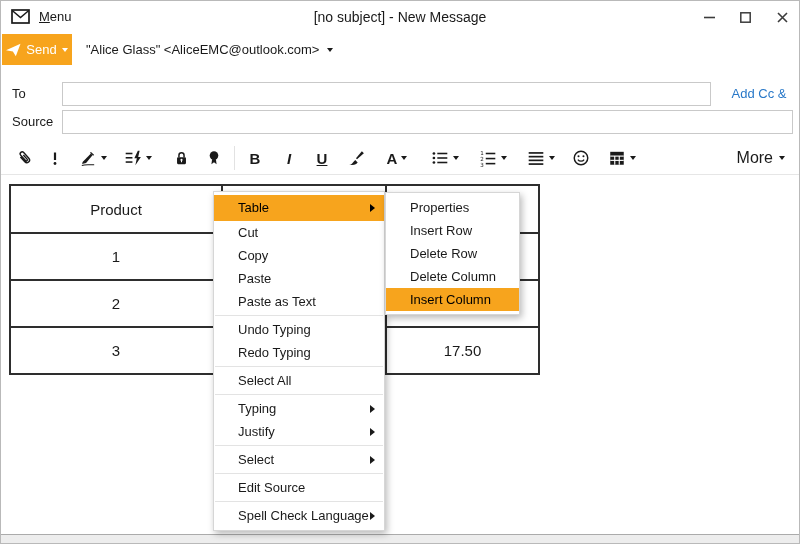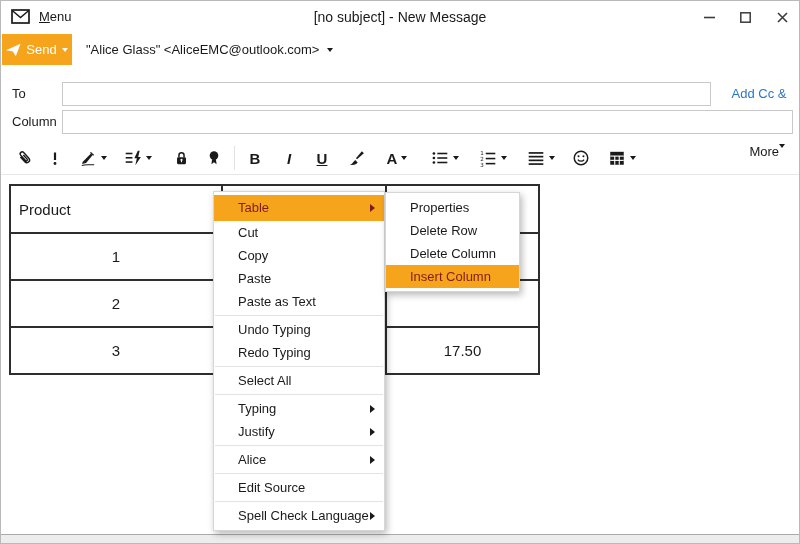--- a/index.html
+++ b/index.html
@@ -26,35 +26,35 @@
   
   .field-label { position:absolute; left:11px; height:24px; line-height:24px; font-size:13px; }
   .field-input { position:absolute; height:24px; border:1px solid #c9c9c9; background:#fff; font-size:13px; padding:0 6px; font-family:"Liberation Sans",sans-serif; outline:none; }
   .cc-link { position:absolute; left:718px; top:81px; height:24px; line-height:24px; font-size:13px; color:var(--link); cursor:pointer; background:none; border:none; font-family:"Liberation Sans",sans-serif; }
 
   
   .toolbar { position:absolute; left:0; top:140px; width:100%; height:34px; border-bottom:1px solid #e6e6e6; background:#fff; }
   .tb-btn { position:absolute; top:3px; height:28px; display:flex; align-items:center; justify-content:center; gap:4px; background:none; border:none; cursor:pointer; color:#1a1a1a; font-family:"Liberation Sans",sans-serif; }
   .tb-sep { position:absolute; left:233px; top:5px; width:1px; height:24px; background:#e2e2e2; }
   .tb-text { font-size:15px; font-weight:bold; }
-  .tb-more { position:absolute; right:14px; top:3px; height:28px; display:flex; background:none; border:none; font-size:13px; color:#1a1a1a; cursor:pointer; font-family:"Liberation Sans",sans-serif; }
+  .tb-more { position:absolute; right:14px; top:3px; height:28px; display:flex; align-items:center; gap:6px; background:none; border:none; font-size:16px; color:#1a1a1a; cursor:pointer; font-family:"Liberation Sans",sans-serif; }
 
   
   .compose-body { position:absolute; left:0; top:174px; width:100%; height:359px; background:#fff; }
   table.doc { position:absolute; left:8px; top:9px; border-collapse:collapse; table-layout:fixed; }
   table.doc td { border:2px solid #2e2e2e; font-size:15px; text-align:center; vertical-align:middle; background:#fff; }
-  table.doc td.hdr { text-align:left; padding-left:8px; }
+  table.doc td.hdr { text-align:center; padding-left:0; }
 
   
   .menu { position:absolute; background:#fff; border:1px solid #d6d6d6; box-shadow:2px 3px 7px rgba(0,0,0,.28); z-index:20; padding:3px 0; }
   .ctx-menu { left:212px; top:190px; width:172px; }
   .sub-menu { left:384px; top:191px; width:135px; z-index:21; }
   .mi { position:relative; height:23px; line-height:23px; font-size:13px; padding-left:24px; cursor:pointer; white-space:nowrap; }
   .mi.tall { height:26px; line-height:26px; }
-  .mi.hl { background:var(--accent); color:#7f1d1d; }
+  .mi.hl { background:var(--accent); color:#000000; }
   .mi .arr { position:absolute; right:9px; top:50%; transform:translateY(-50%); width:0; height:0; border-top:4px solid transparent; border-bottom:4px solid transparent; border-left:5px solid currentColor; }
   .msep { height:1px; background:#e3e3e3; margin:2px 1px; }
 
   
   .bottombar { position:absolute; left:0; top:533px; width:100%; height:11px; background:#ededed; border-top:1px solid #ababab; }
 
   :root { --accent:#F7A41D; --link:#2878C8; }
   svg { display:block; }
 </style>
 </head>
@@ -97,21 +97,21 @@
   </button>
   <div class="from-sel">
     <span>"Alice Glass" &lt;AliceEMC@outlook.com&gt;</span>
     <span class="caret-down sm"></span>
   </div>
 
   <span class="field-label" style="top:81px;">To</span>
   <input class="field-input" style="left: 61px; top: 81px; width: 649px;" value="">
   <button class="cc-link">Add Cc &amp; Bcc</button>
 
-  <span class="field-label" style="top:109px;">Column</span>
+  <span class="field-label" style="top:109px;">Source</span>
   <input class="field-input" style="left: 61px; top: 109px; width: 731px;" value="">
 
   <div class="toolbar">
     <button class="tb-btn" style="left:12px; width:24px;">
       <svg width="18" height="18" viewBox="0 0 16 16">
           <g transform="rotate(-42 8 8)">
             <path d="M5.6 4.6 V10.4 A2.4 2.4 0 0 0 10.4 10.4 V3.6 A1.8 1.8 0 0 0 6.8 3.6 V10 A0.95 0.95 0 0 0 8.7 10 V5" fill="none" stroke="#1a1a1a" stroke-width="1.25"></path>
           </g>
         </svg>
     </button>
@@ -267,28 +267,29 @@
     <div class="mi"><span>Paste as Text</span></div>
     <div class="msep"></div>
     <div class="mi"><span>Undo Typing</span></div>
     <div class="mi"><span>Redo Typing</span></div>
     <div class="msep"></div>
     <div class="mi"><span>Select All</span></div>
     <div class="msep"></div>
     <div class="mi"><span>Typing</span><span class="arr"></span></div>
     <div class="mi"><span>Justify</span><span class="arr"></span></div>
     <div class="msep"></div>
-    <div class="mi"><span>Alice</span><span class="arr"></span></div>
+    <div class="mi"><span>Select</span><span class="arr"></span></div>
     <div class="msep"></div>
     <div class="mi"><span>Edit Source</span></div>
     <div class="msep"></div>
     <div class="mi"><span>Spell Check Language</span><span class="arr"></span></div>
   </div>
 
   <div class="menu sub-menu">
     <div class="mi"><span>Properties</span></div>
+    <div class="mi"><span>Insert Row</span></div>
     <div class="mi"><span>Delete Row</span></div>
     <div class="mi"><span>Delete Column</span></div>
     <div class="mi hl"><span>Insert Column</span></div>
   </div>
 
   <div class="bottombar"></div>
 </div>
 
 </body></html>

